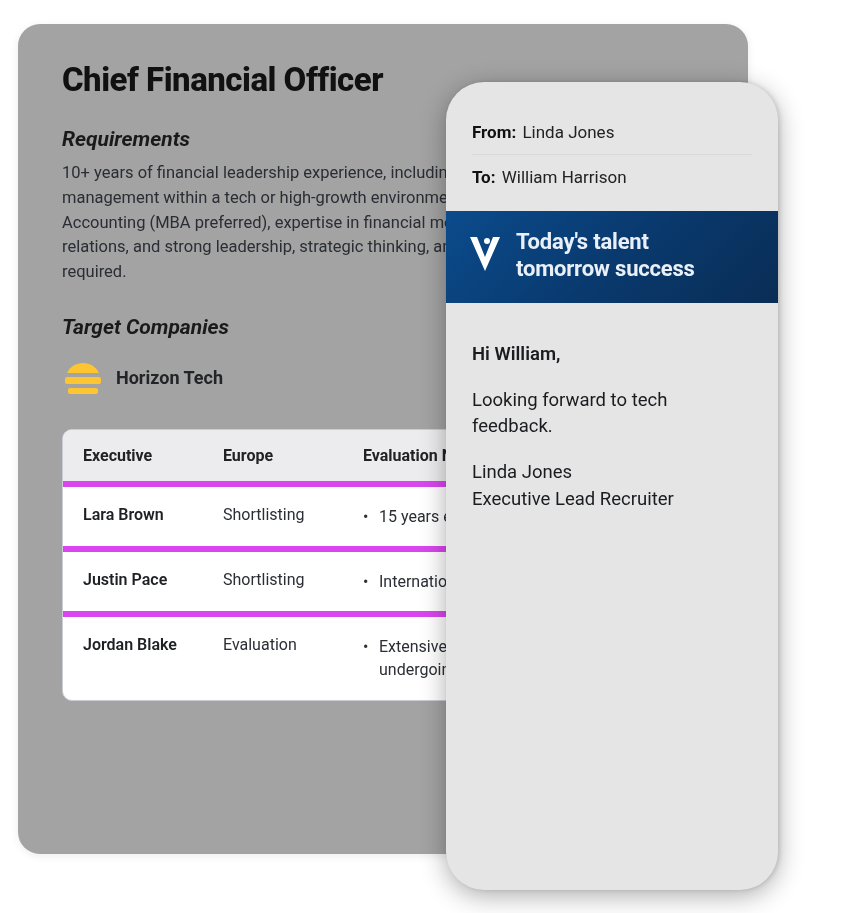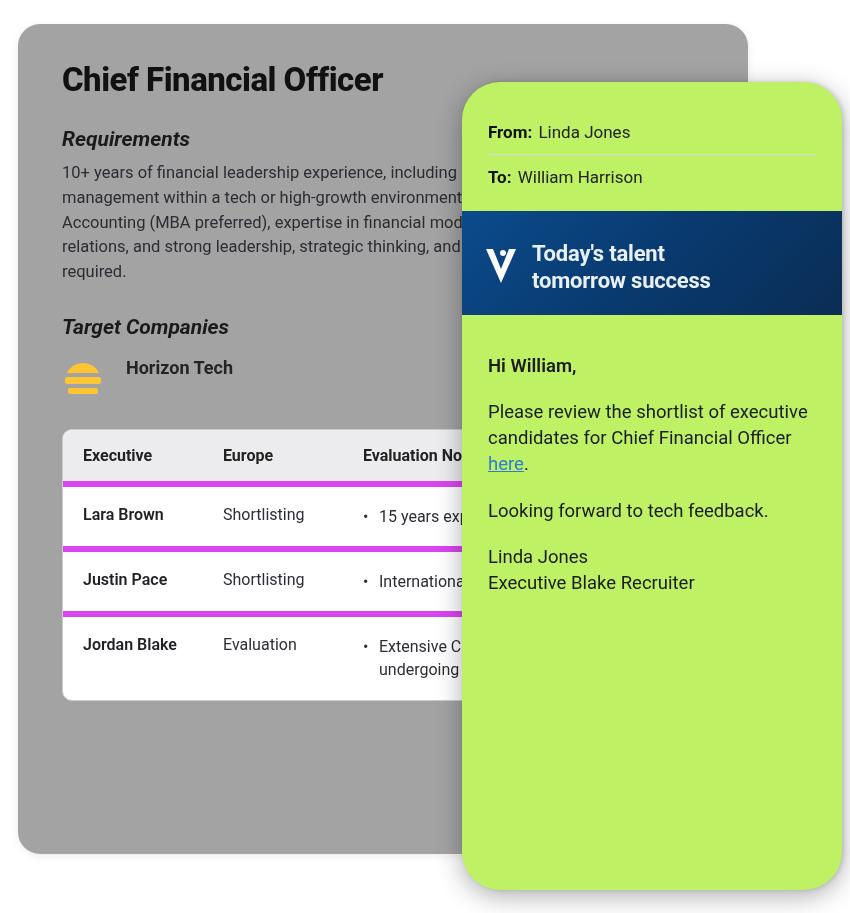--- a/index.html
+++ b/index.html
@@ -50,21 +50,22 @@
       margin-bottom: 30px;
     }
     .companies-row {
       display: flex;
       gap: 48px;
       margin-top: 18px;
       align-items: center;
     }
     .company {
       display: flex;
-      gap: 22px;
+      align-items: center;
+      gap: 12px;
     }
     .company-name {
       font-size: 18px;
       font-weight: 700;
       color: #232427;
     }
     .icon-wrapper {
       width: 42px;
       height: 42px;
       display: flex;
@@ -121,24 +122,24 @@
     .notes-list li::before {
       content: "•";
       position: absolute;
       left: 0;
       top: 0;
     }
     
     .phone {
       position: absolute;
       top: 82px;
-      left: 462px;
-      width: 380px;
+      left: 446px;
+      width: 332px;
       height: 808px;
-      background: #bef264;
+      background: #e5e5e5;
       border-radius: 38px;
       box-shadow: 0 6px 26px rgba(0,0,0,0.32), 2px 0 4px rgba(0,0,0,0.12);
       overflow: hidden;
     }
     .email-header {
       padding: 30px 26px 14px 26px;
     }
     .email-field {
       font-size: 17px;
       color: #222;
@@ -150,21 +151,21 @@
       margin-right: 2px;
     }
     .email-divider {
       height: 1px;
       background: #d8dadd;
       margin: 2px 0;
     }
     .banner {
       background: linear-gradient(135deg, #0b4b8c 0%, #093a6f 50%, #0a2d55 100%);
       color: #fff;
-      padding: 30px 22px 20px 22px;
+      padding: 18px 22px 20px 22px;
       display: flex;
       align-items: center;
       gap: 14px;
     }
     .banner-logo {
       flex-shrink: 0;
     }
     .banner-text {
       font-size: 22px;
       font-weight: 700;
@@ -279,22 +280,19 @@
       </svg>
     </div>
     <div class="banner-text">
       <div>Today's talent</div>
       <div>tomorrow success</div>
     </div>
   </div>
 
   <div class="email-body">
     <p class="salutation">Hi William,</p>
-    <p>
-      <span>Please review the shortlist of executive candidates for Chief Financial Officer </span><a class="email-link">here</a><span>.</span>
-    </p>
     <p>Looking forward to tech feedback.</p>
     <p class="signature">
       <span class="name">Linda Jones</span>
-      <span class="title">Executive Blake Recruiter</span>
+      <span class="title">Executive Lead Recruiter</span>
     </p>
   </div>
 </div>
 
 </body></html>

